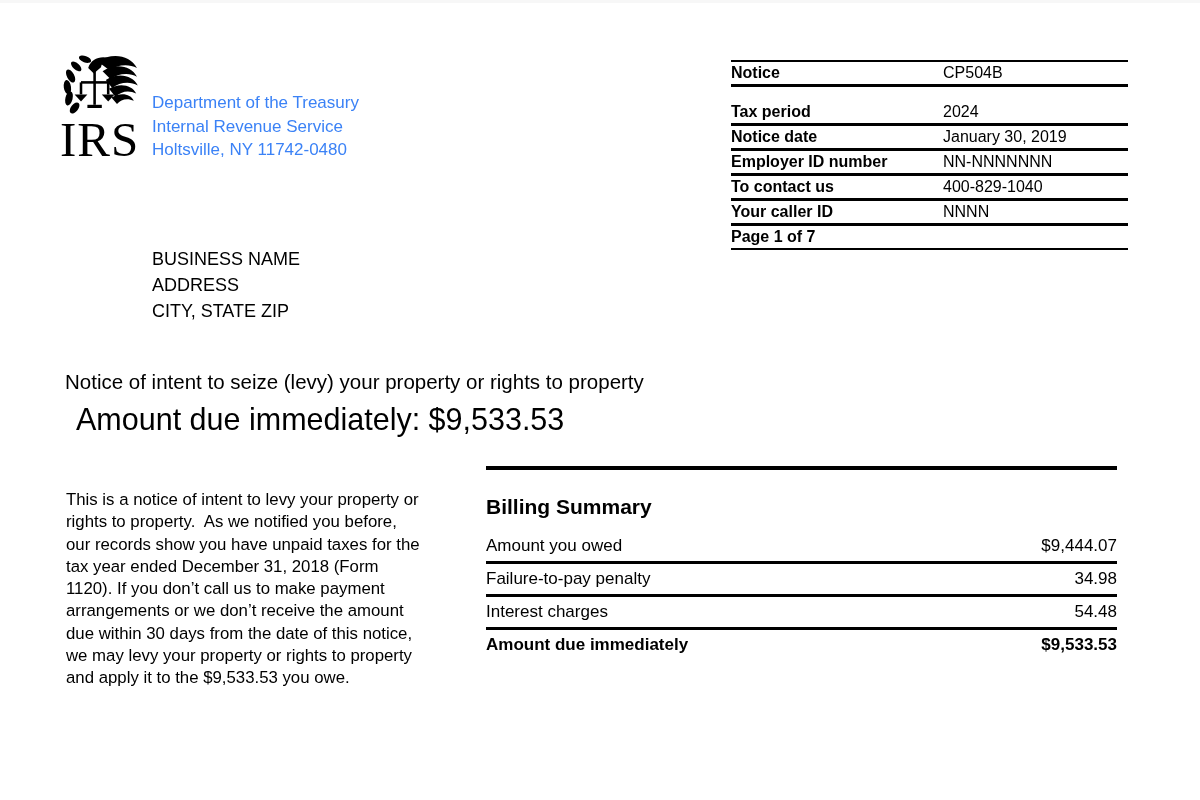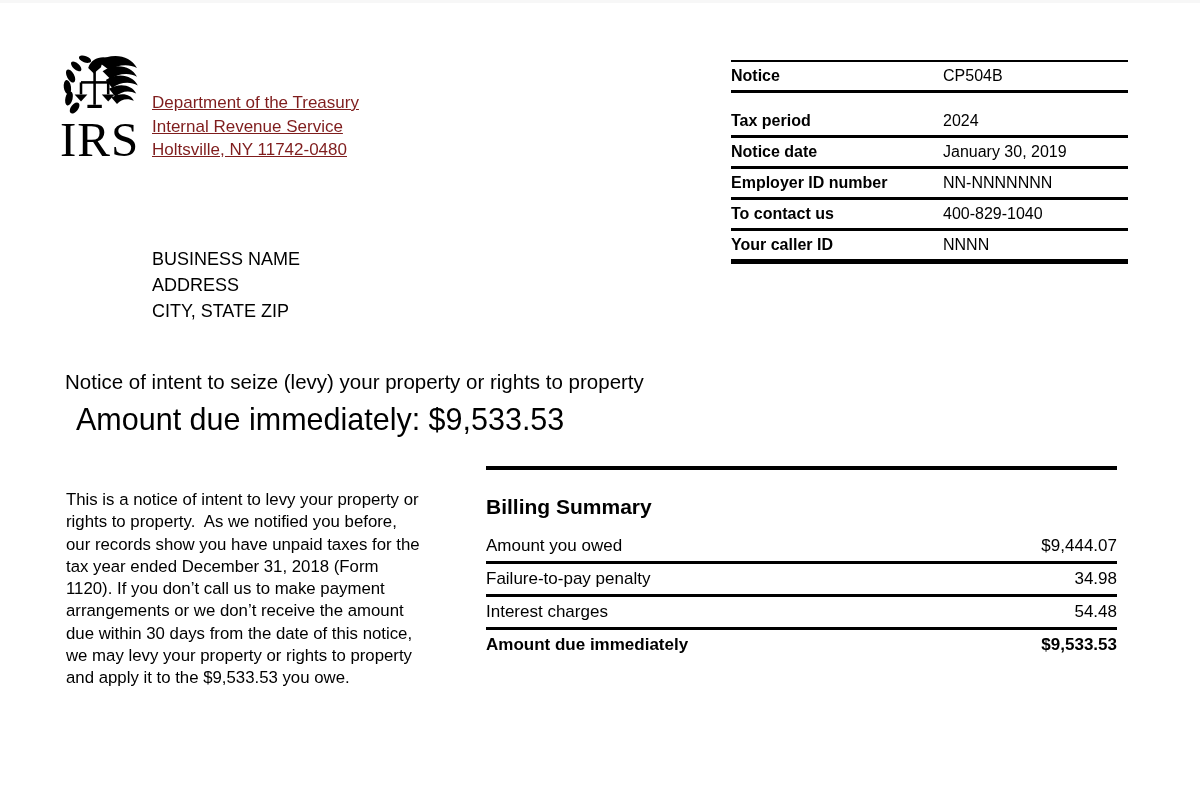--- a/index.html
+++ b/index.html
@@ -25,28 +25,28 @@
     font-size: 49px;
     line-height: 48px;
     letter-spacing: 1px;
     color: #000;
     margin-top: 0px;
   }
 
   
   .dept-block {
     position: absolute; left: 152px; top: 91px;
-    font-size: 17px; line-height: 23.5px; color: #7f1d1d; text-decoration: underline;
+    font-size: 17px; line-height: 23.5px; color: #3b82f6;
   }
 
   
   .notice-table { position: absolute; left: 731px; top: 60px; width: 397px; }
   .rule-single { height: 0; border-top: 2px solid #000; }
   .rule-double { height: 1px; border-top: 2px solid #000; border-bottom: 1px solid #000; }
-  .nrow { display: flex; align-items: center; height: 28px; font-size: 16px; }
+  .nrow { display: flex; align-items: center; height: 22px; font-size: 16px; }
   .nrow .nlabel { font-weight: bold; width: 212px; }
   .nrow .nvalue { font-weight: normal; }
   .nspacer { height: 14px; }
 
   
   .address-block {
     position: absolute; left: 152px; top: 246px;
     font-size: 18px; line-height: 26px;
   }
 
@@ -150,20 +150,23 @@
     <div class="nrow">
       <span class="nlabel">To contact us</span>
       <span class="nvalue">400-829-1040</span>
     </div>
     <div class="rule-double"></div>
     <div class="nrow">
       <span class="nlabel">Your caller ID</span>
       <span class="nvalue">NNNN</span>
     </div>
     <div class="rule-double"></div>
+    <div class="nrow">
+      <span class="nlabel">Page 1 of 7</span>
+    </div>
     <div class="rule-single"></div>
   </div>
 
   <div class="address-block">
     <div>BUSINESS NAME</div>
     <div>ADDRESS</div>
     <div>CITY, STATE ZIP</div>
   </div>
 
   <div class="headline1">Notice of intent to seize (levy) your property or rights to property</div>

